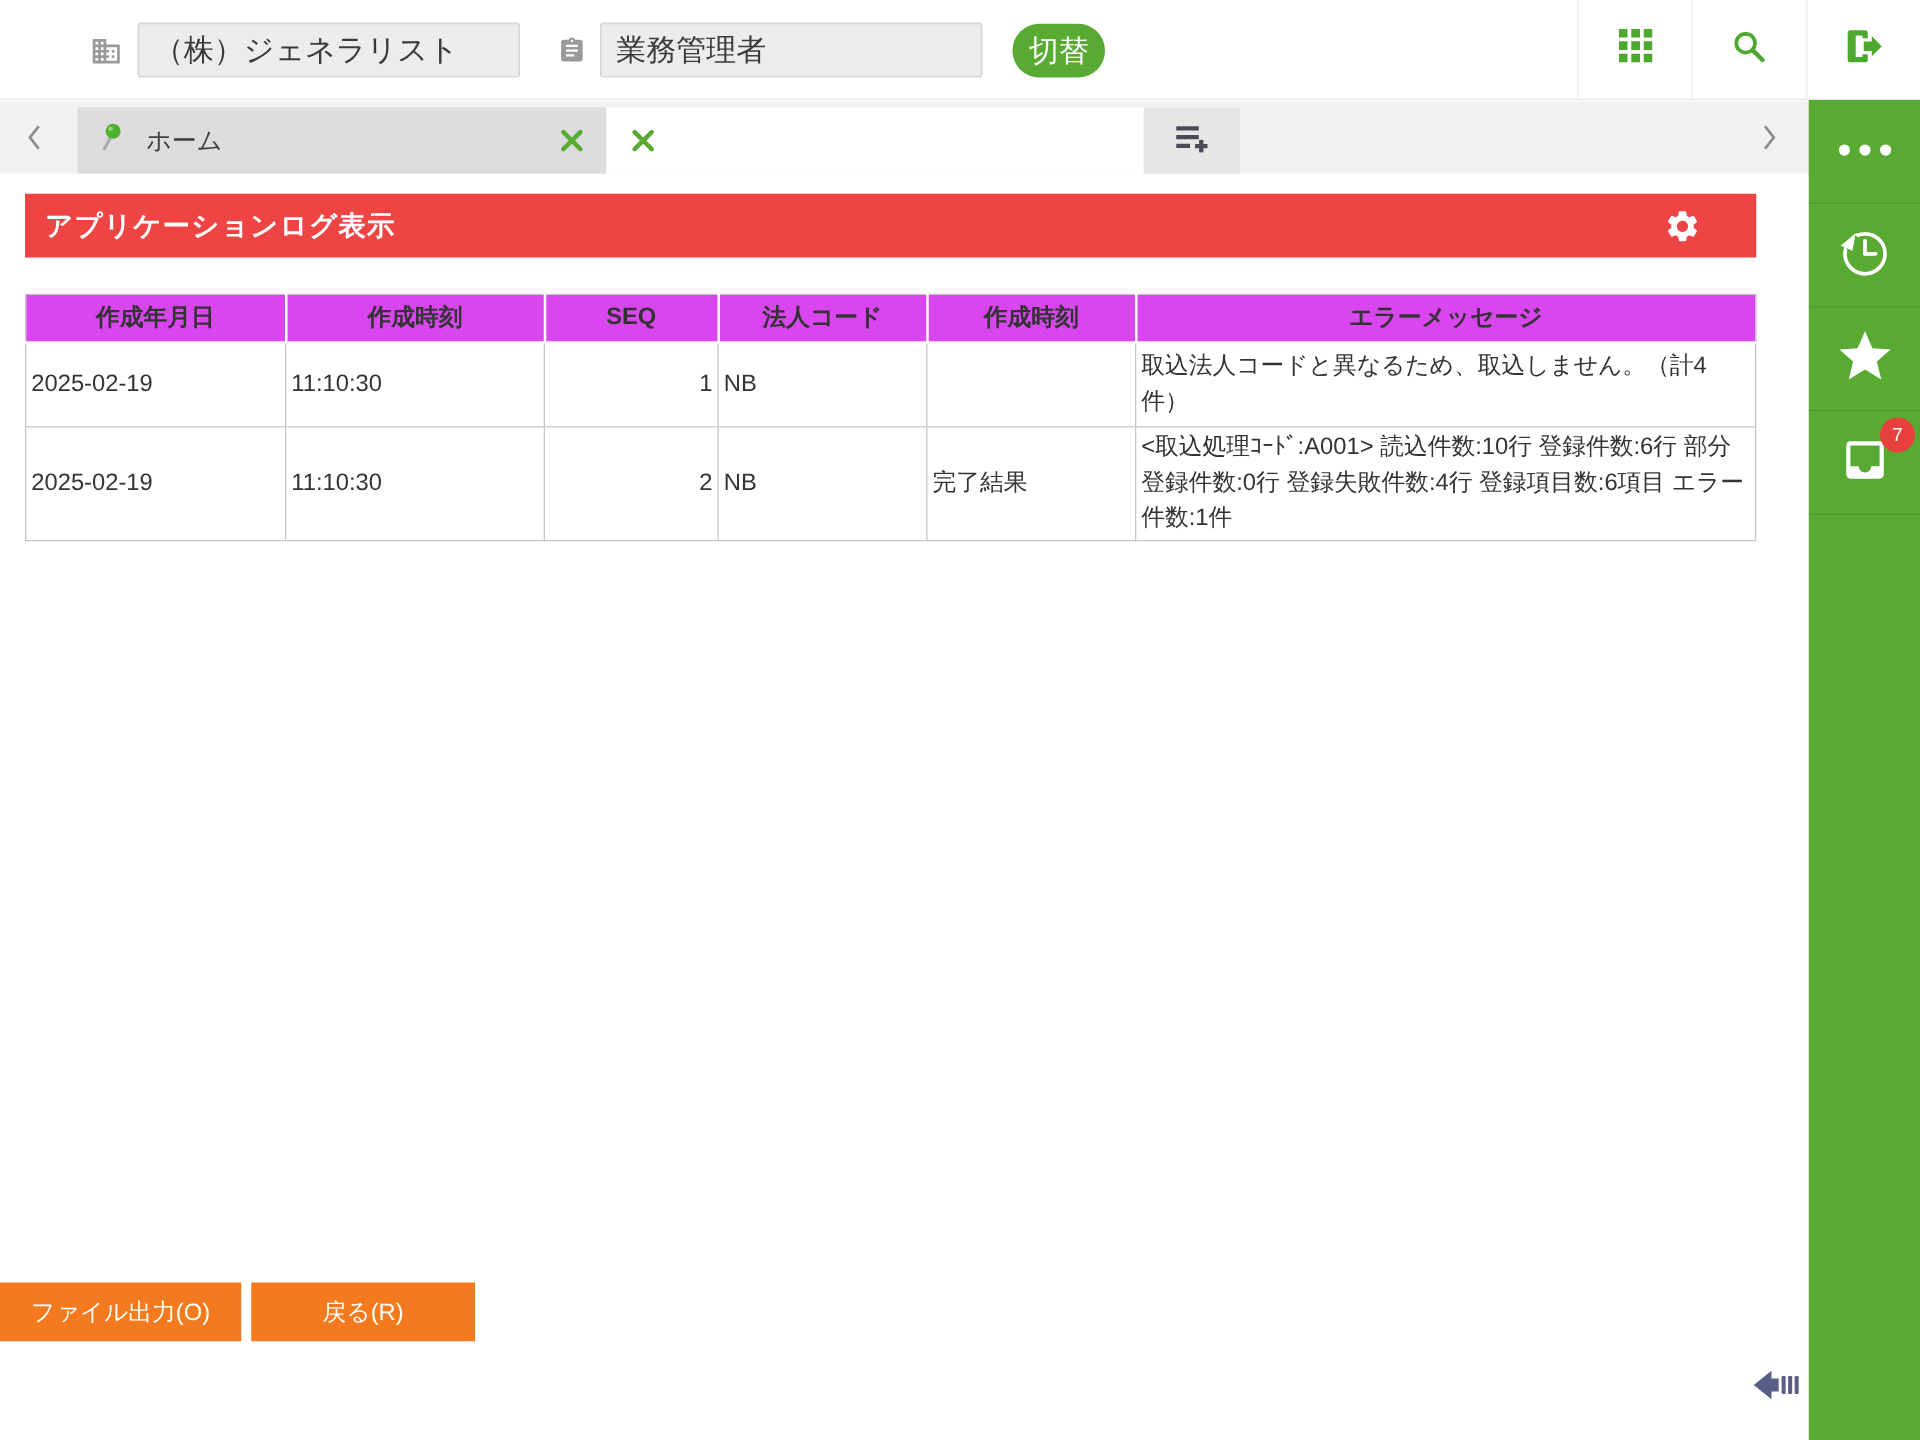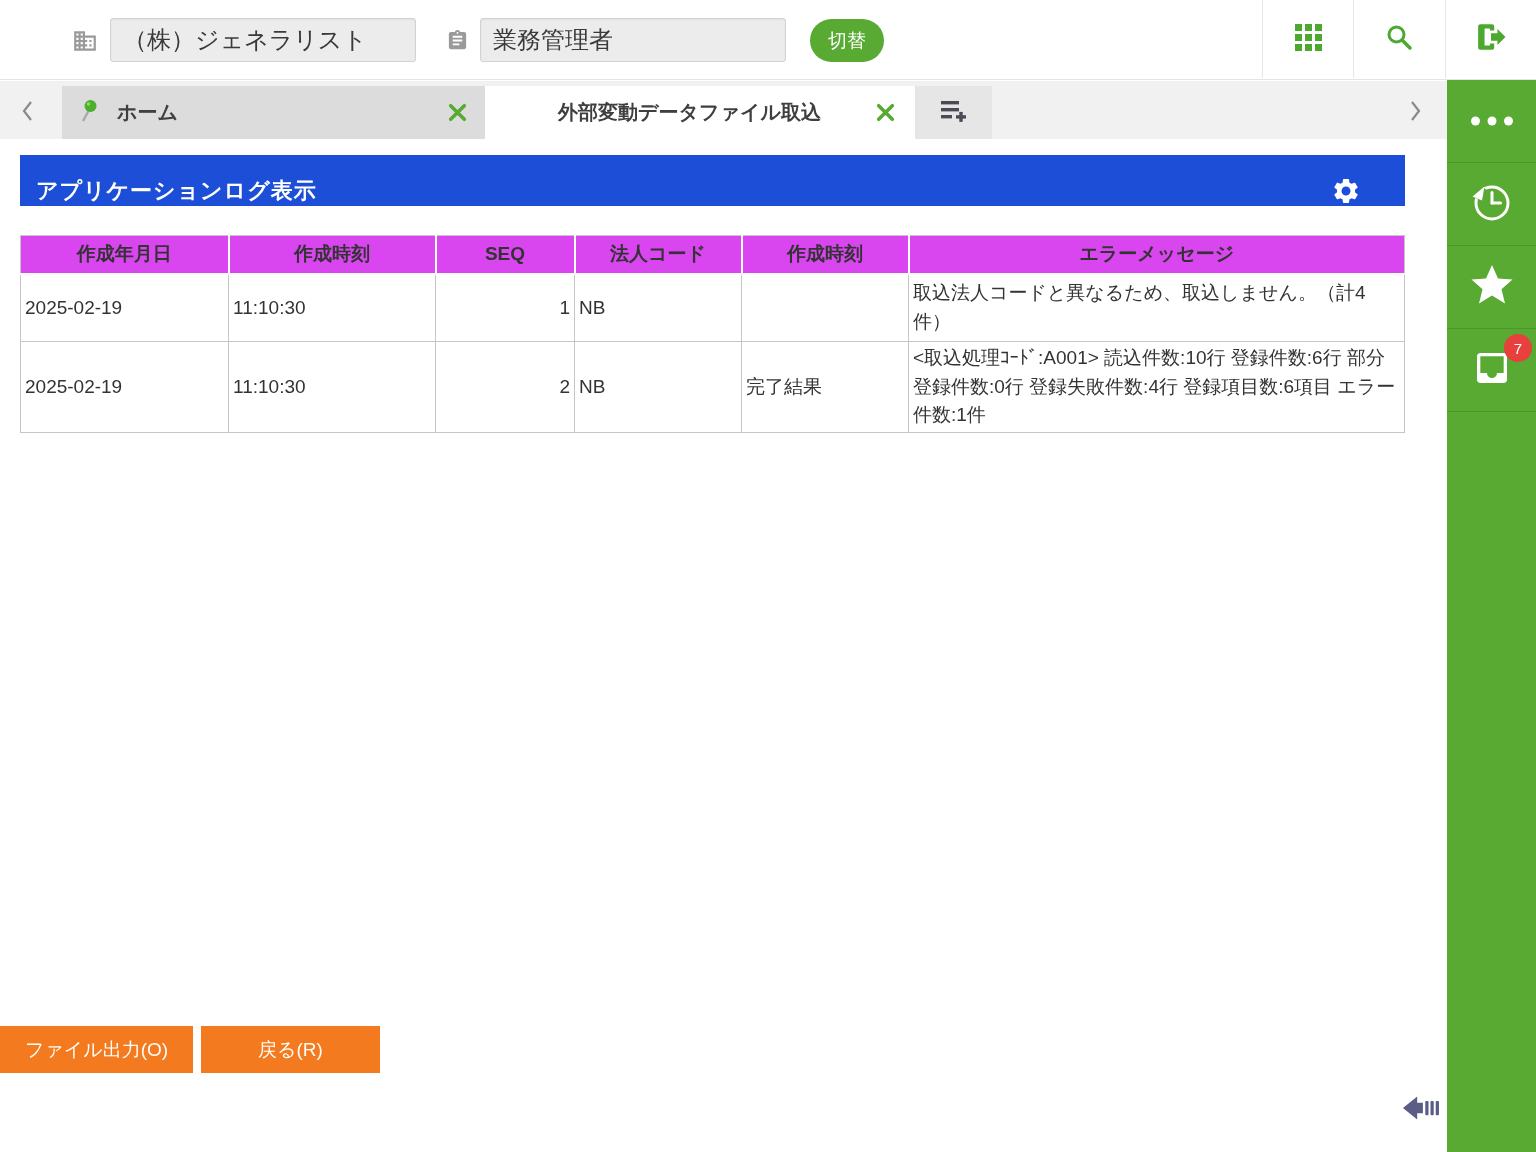--- a/index.html
+++ b/index.html
@@ -17,47 +17,47 @@
     background:#ececec; border:1px solid #d2d2d2; border-radius:3px;
     font-family:"Liberation Sans", sans-serif;
     font-size:24px; color:#3a3a3a; padding:0 12px; outline:none;
     box-shadow:inset 0 1px 2px rgba(0,0,0,0.05);
   }
   .company-field { left:110px; }
   .role-field { left:480px; }
   .switch-btn {
     position:absolute; left:810px; top:19px; width:74px; height:43px;
     border:none; border-radius:22px; background:#58aa32; color:#fff;
-    font-family:"Liberation Sans", sans-serif; font-size:19px; cursor:pointer;
+    font-family:"Liberation Sans", sans-serif; font-size:24px; cursor:pointer;
   }
   .icon-cell {
     position:absolute; top:0; width:91px; height:78px;
     border-left:1px solid #e7e7e7; display:flex; align-items:center; justify-content:center; cursor:pointer;
   }
   .cell-grid { left:1262px; } .cell-search { left:1353px; } .cell-logout { left:1445px; }
 
   
-  .tabbar { position:absolute; top:81px; left:0; width:1447px; height:58px; background:#f1f1f1;font-weight:bold; }
+  .tabbar { position:absolute; top:81px; left:0; width:1447px; height:58px; background:#f1f1f1; }
   .tab { position:absolute; top:5px; height:53px; display:flex; align-items:center; cursor:pointer; }
   .tab-home { left:62px; width:423px; background:#dcdcdc; padding:0 17px; }
   .tab-active { left:485px; width:430px; background:#ffffff; padding:0 19px; }
   .tab-label { font-size:20px; color:#3f3f3f; white-space:nowrap; }
   .tab-home .tab-label { margin-left:20px; }
   .tab-active .tab-label { margin:0 auto; }
   .tab-close { margin-left:auto; display:flex; cursor:pointer; }
   .tab-active .tab-close { margin-left:0; }
   .newtab { position:absolute; left:915px; top:5px; width:77px; height:53px; background:#e6e6e6; display:flex; align-items:center; justify-content:center; cursor:pointer; }
   .chev { position:absolute; top:5px; height:53px; width:40px; display:flex; align-items:center; justify-content:center; cursor:pointer; }
   .chev-left { left:8px; } .chev-right { right:12px; }
 
   
   .content { position:absolute; top:139px; left:0; width:1447px; height:1013px; background:#fff; }
   .panel-header {
     position:absolute; left:20px; top:16px; width:1385px; height:51px;
-    background:#1d4ed8; display:flex; align-items:flex-end; padding:0 16px;
+    background:#ef4444; display:flex; align-items:center; padding:0 16px;
   }
   .panel-title { color:#fff; font-size:22px; font-weight:bold; letter-spacing:1px; }
   .gear-btn { margin-left:auto; margin-right:28px; display:flex; cursor:pointer; }
 
   table.log-table { position:absolute; left:20px; top:96px; width:1385px; border-collapse:collapse; table-layout:fixed; background:#fff; border:1px solid #c6c6c6; }
   .log-table th {
     background:#d946ef; height:38px; font-size:19px; font-weight:bold; color:#333;
     text-align:center; border-right:2px solid #fff; border-bottom:2px solid #fbfbfb; padding:0 4px;
   }
   .log-table th:last-child { border-right:none; }
@@ -155,21 +155,20 @@
     </span>
     <span class="tab-label">ホーム</span>
     <span class="tab-close">
       <svg width="21" height="21" viewBox="0 0 20 20" stroke="#58aa32" stroke-width="3.4" stroke-linecap="round">
           <path d="M3.5 3.5 L16.5 16.5 M16.5 3.5 L3.5 16.5"></path>
         </svg>
     </span>
   </div>
 
   <div class="tab tab-active">
-    <span class="tab-label">外部変動データファイル取込</span>
     <span class="tab-close">
       <svg width="21" height="21" viewBox="0 0 20 20" stroke="#58aa32" stroke-width="3.4" stroke-linecap="round">
           <path d="M3.5 3.5 L16.5 16.5 M16.5 3.5 L3.5 16.5"></path>
         </svg>
     </span>
   </div>
 
   <div class="newtab">
     <span>
       <svg width="28" height="25" viewBox="0 0 28 25" fill="#4b4b55">

